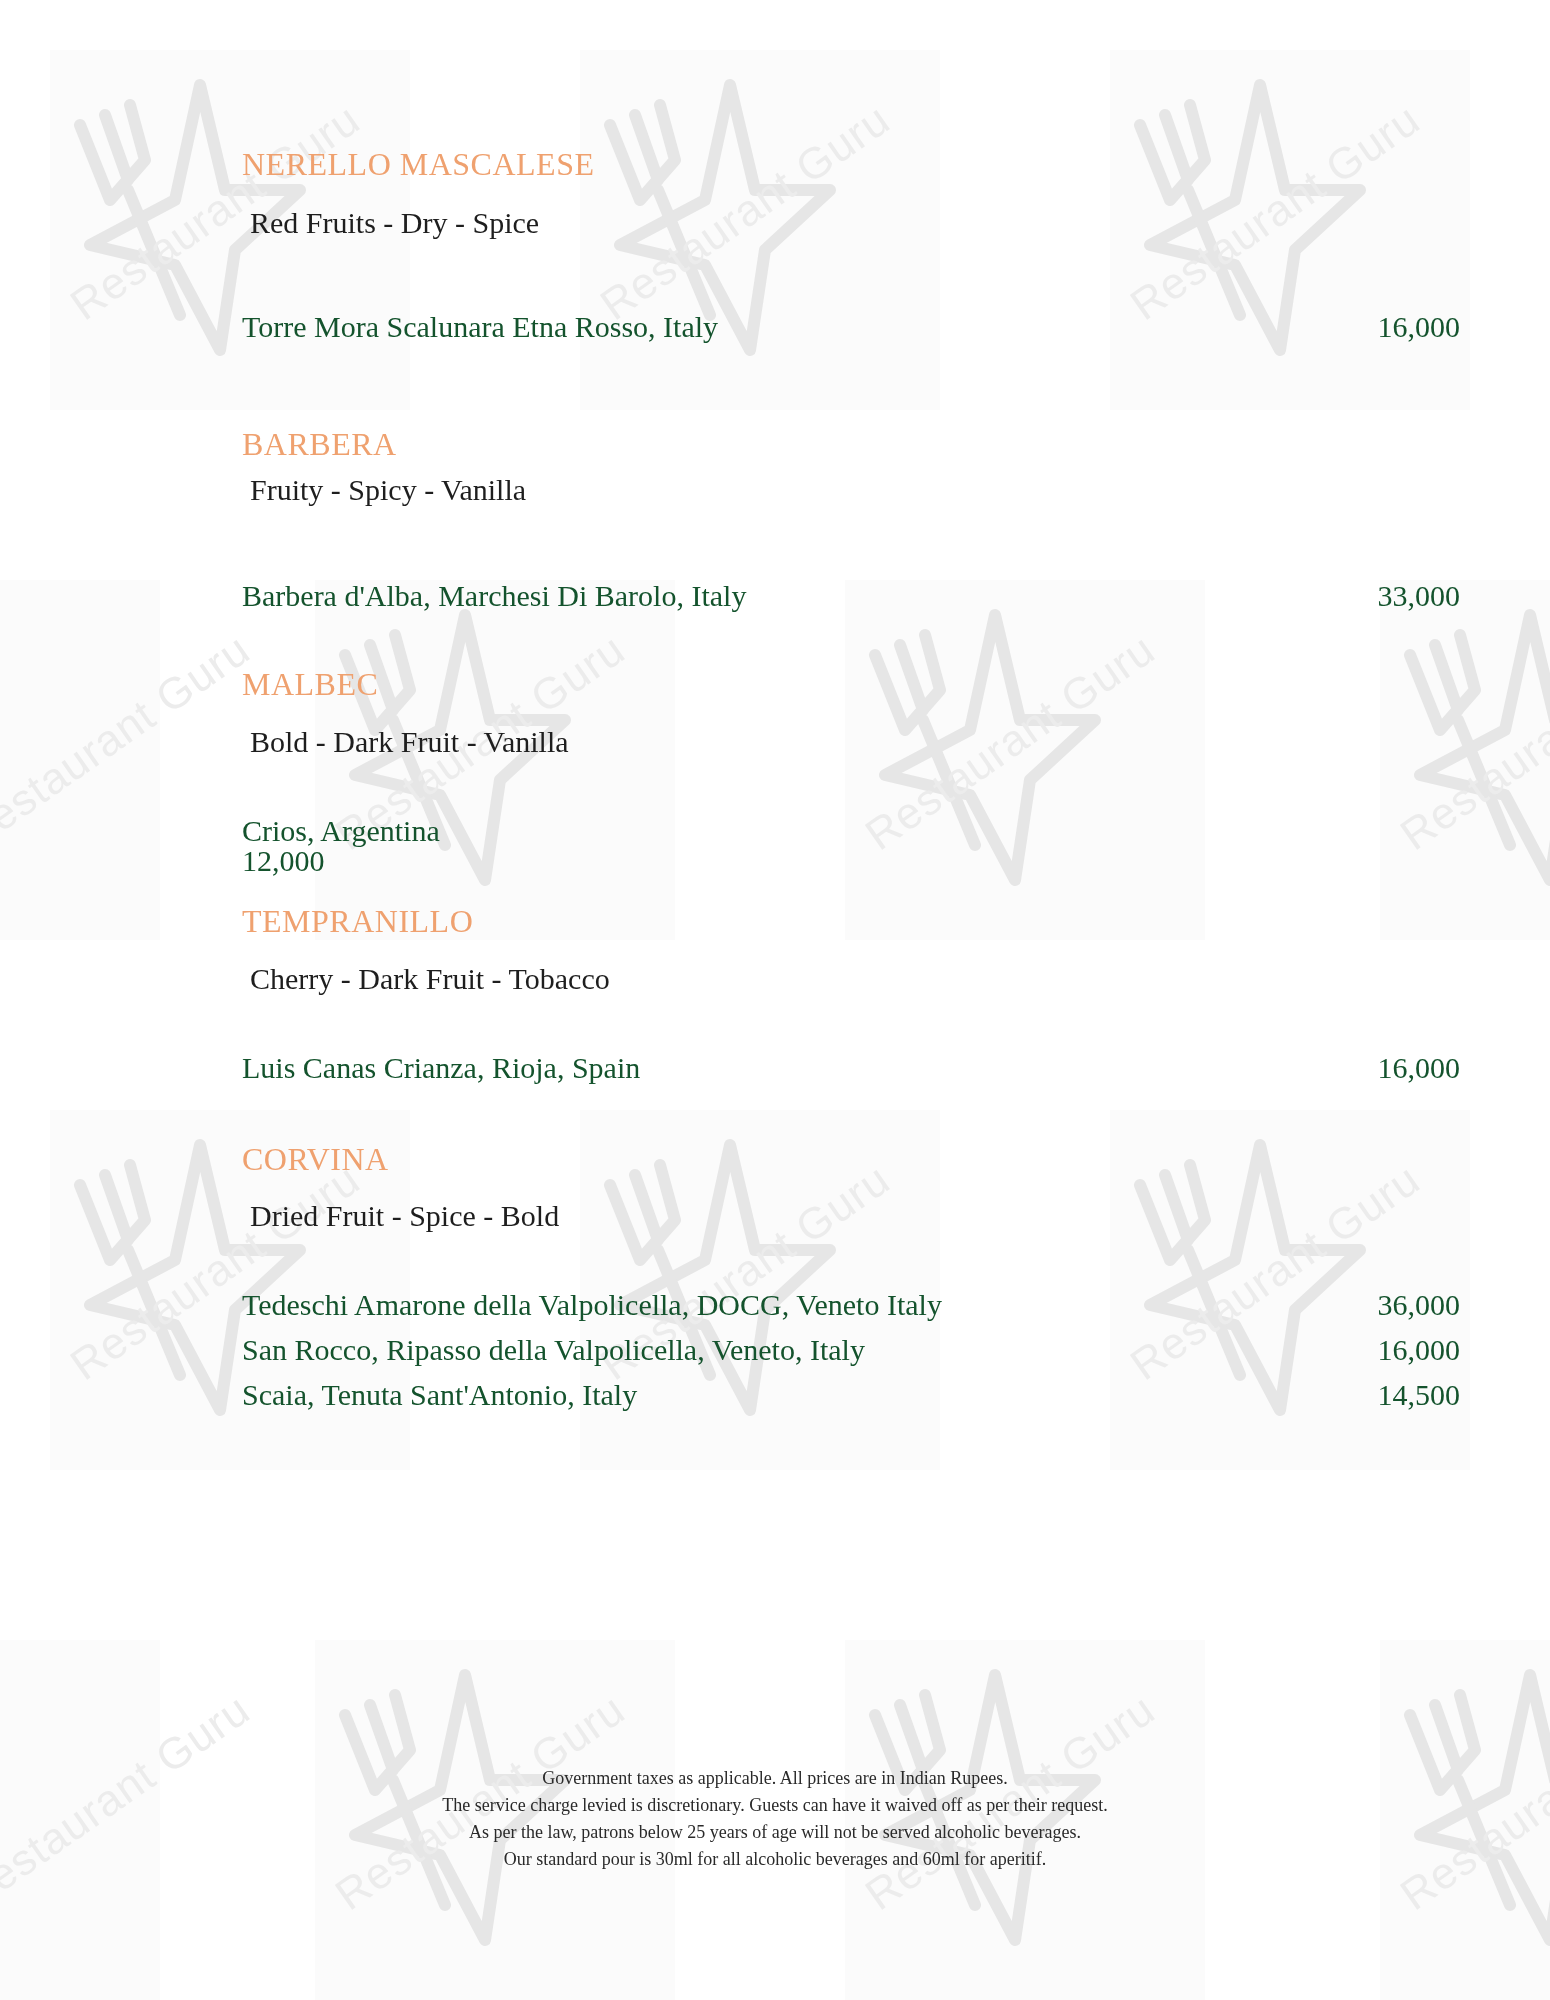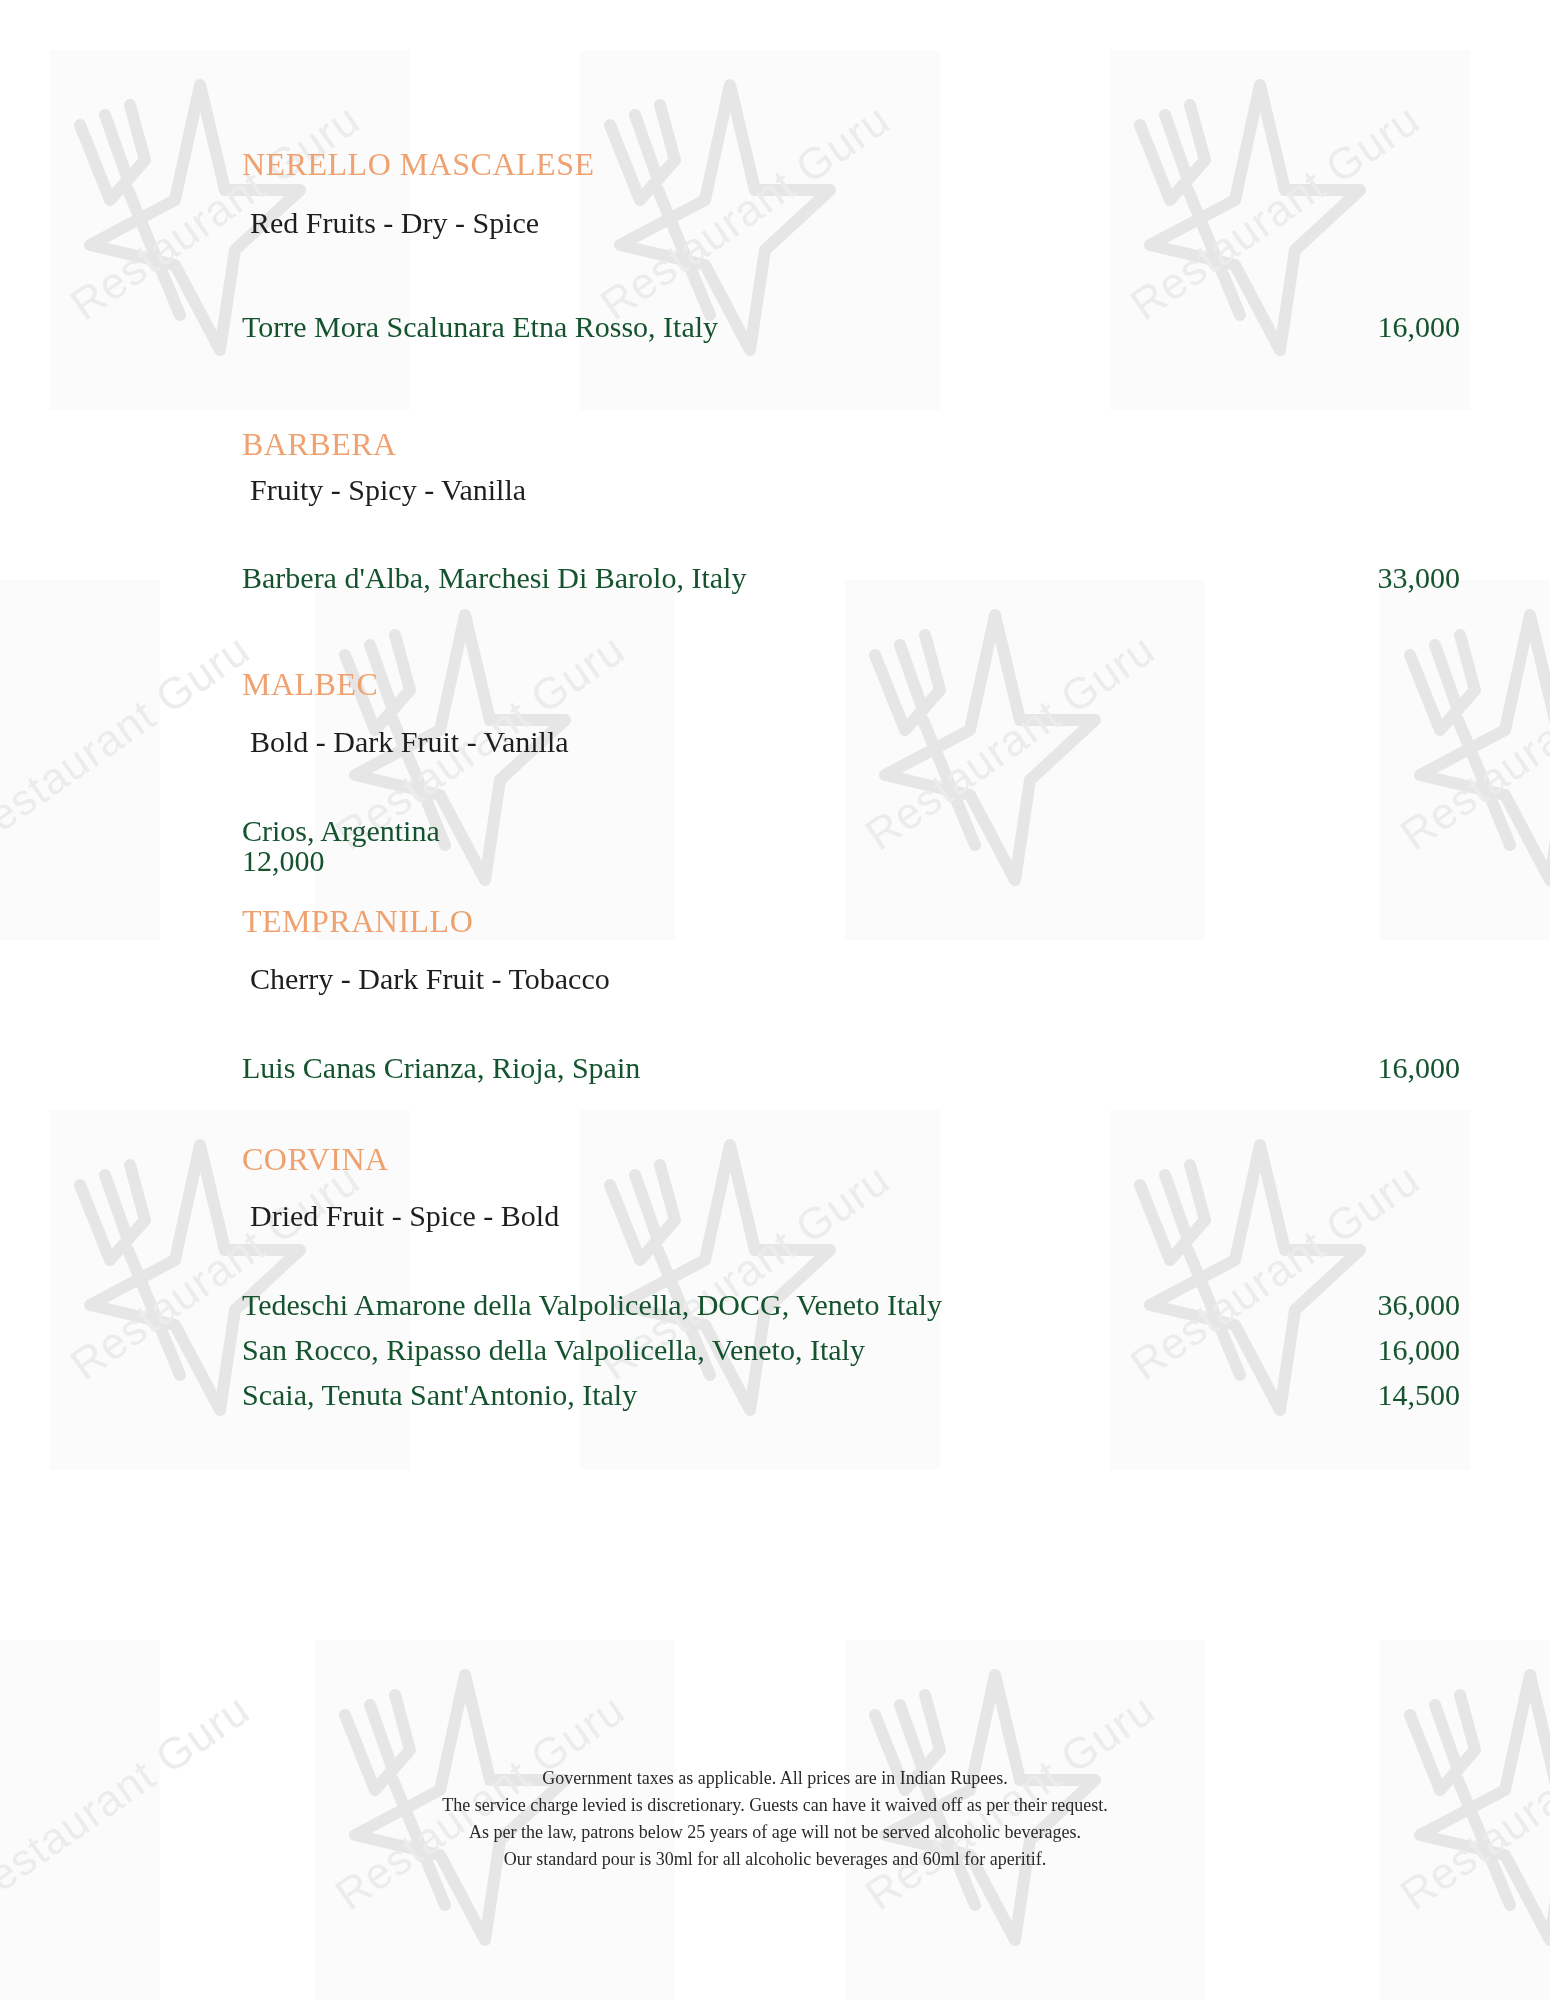--- a/index.html
+++ b/index.html
@@ -167,21 +167,21 @@
 
   <div class="heading" style="top:148px;">NERELLO MASCALESE</div>
   <div class="notes" style="top:208px;">Red Fruits - Dry - Spice</div>
   <div class="item" style="top:312px;">
     <span class="name">Torre Mora Scalunara Etna Rosso, Italy</span>
     <span class="price">16,000</span>
   </div>
 
   <div class="heading" style="top:428px;">BARBERA</div>
   <div class="notes" style="top:475px;">Fruity - Spicy - Vanilla</div>
-  <div class="item" style="top:563px;">
+  <div class="item" style="top:581px;">
     <span class="name">Barbera d'Alba, Marchesi Di Barolo,  Italy</span>
     <span class="price">33,000</span>
   </div>
 
   <div class="heading" style="top:668px;">MALBEC</div>
   <div class="notes" style="top:727px;">Bold - Dark Fruit - Vanilla</div>
   <div class="item" style="top:816px;flex-direction:column;">
     <span class="name">Crios, Argentina</span>
     <span class="price">12,000</span>
   </div>

